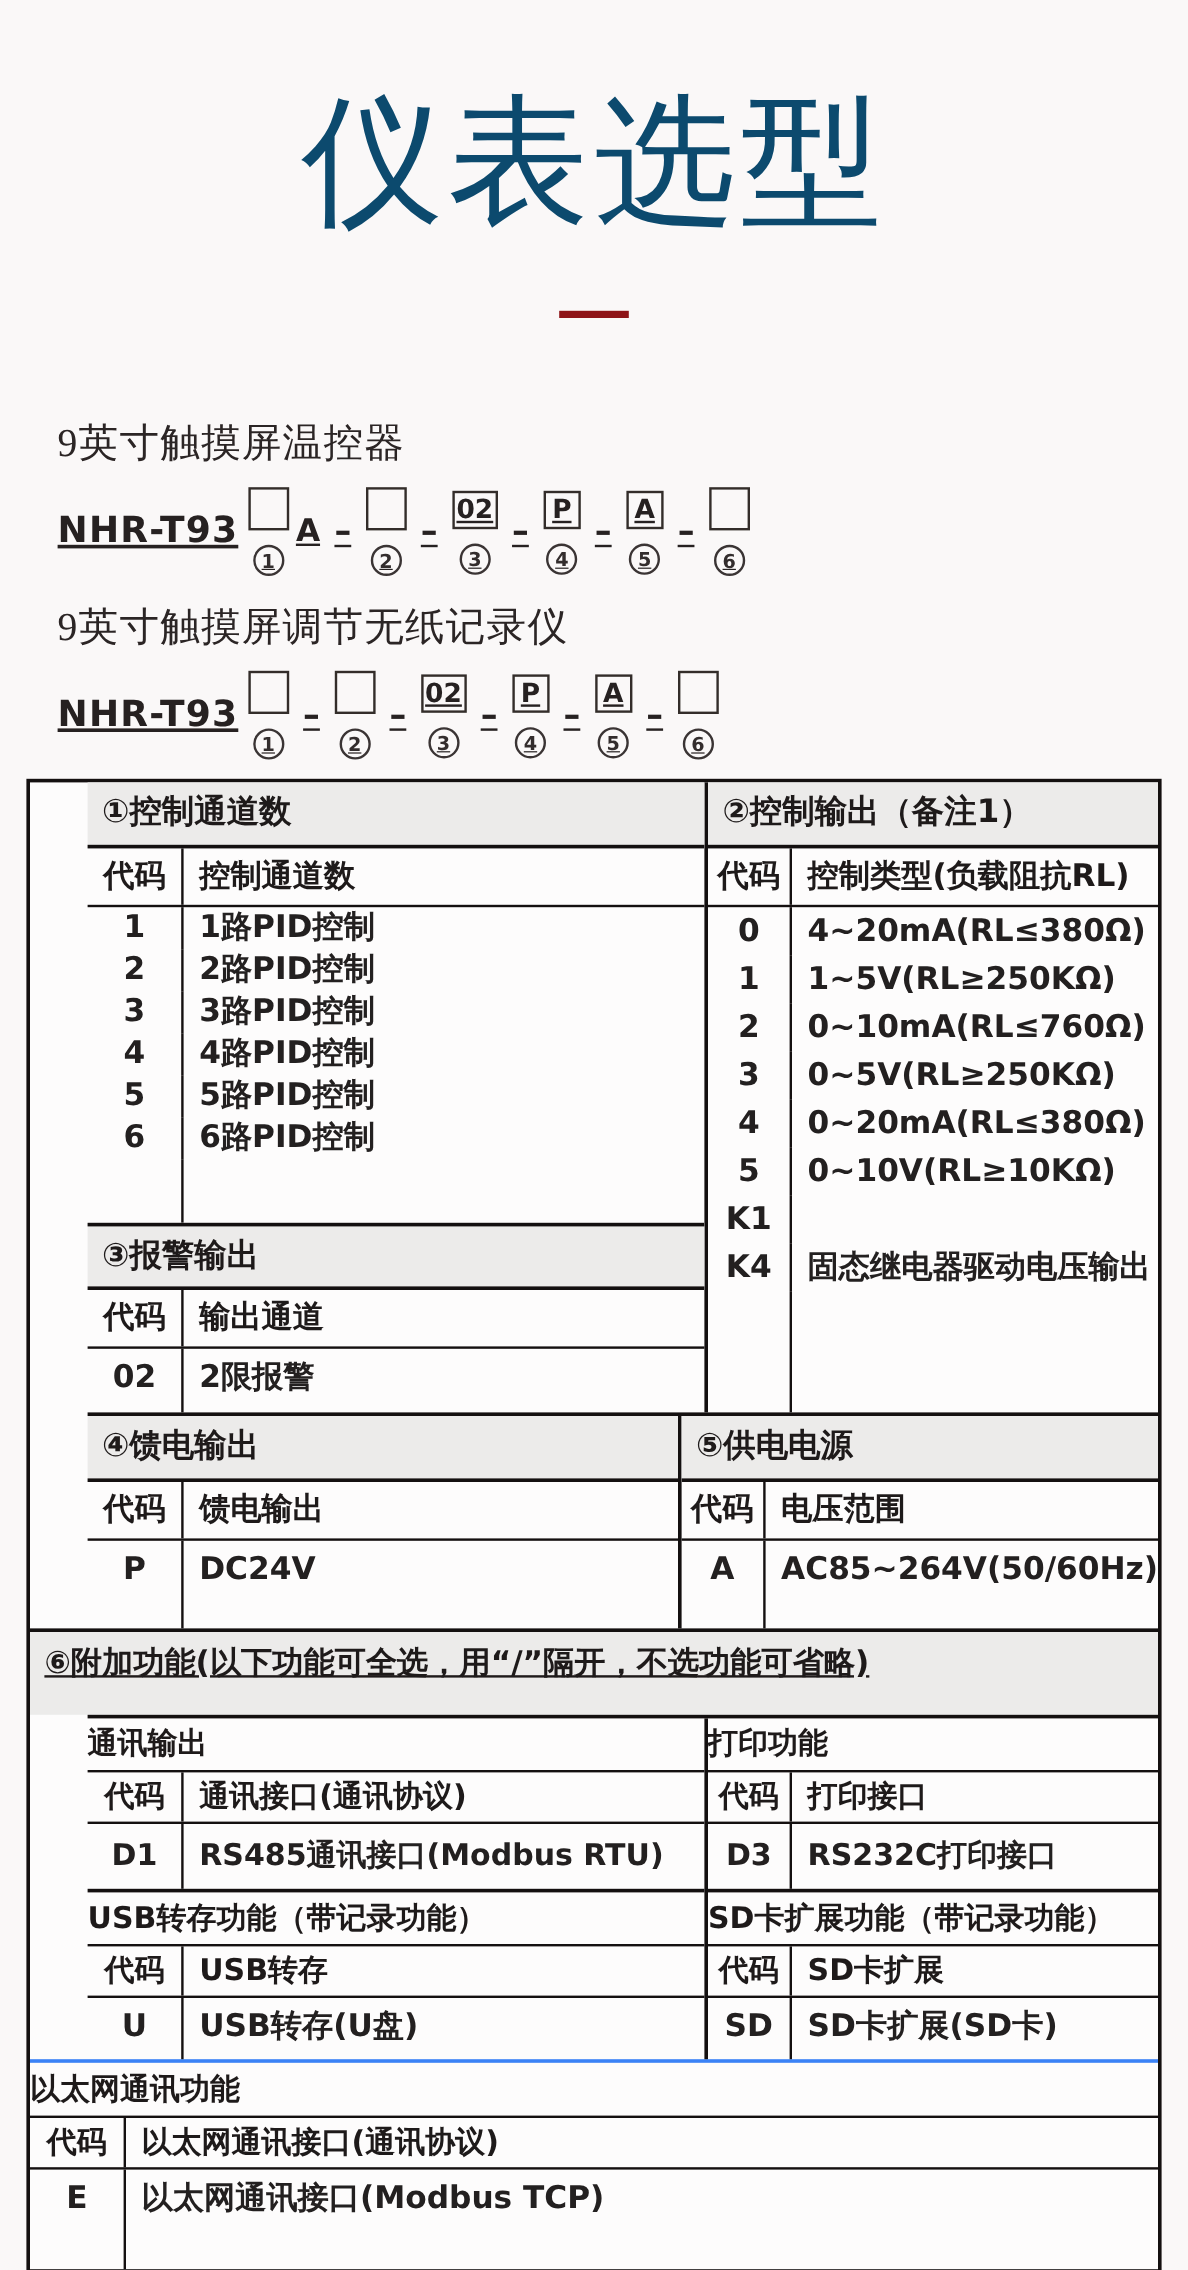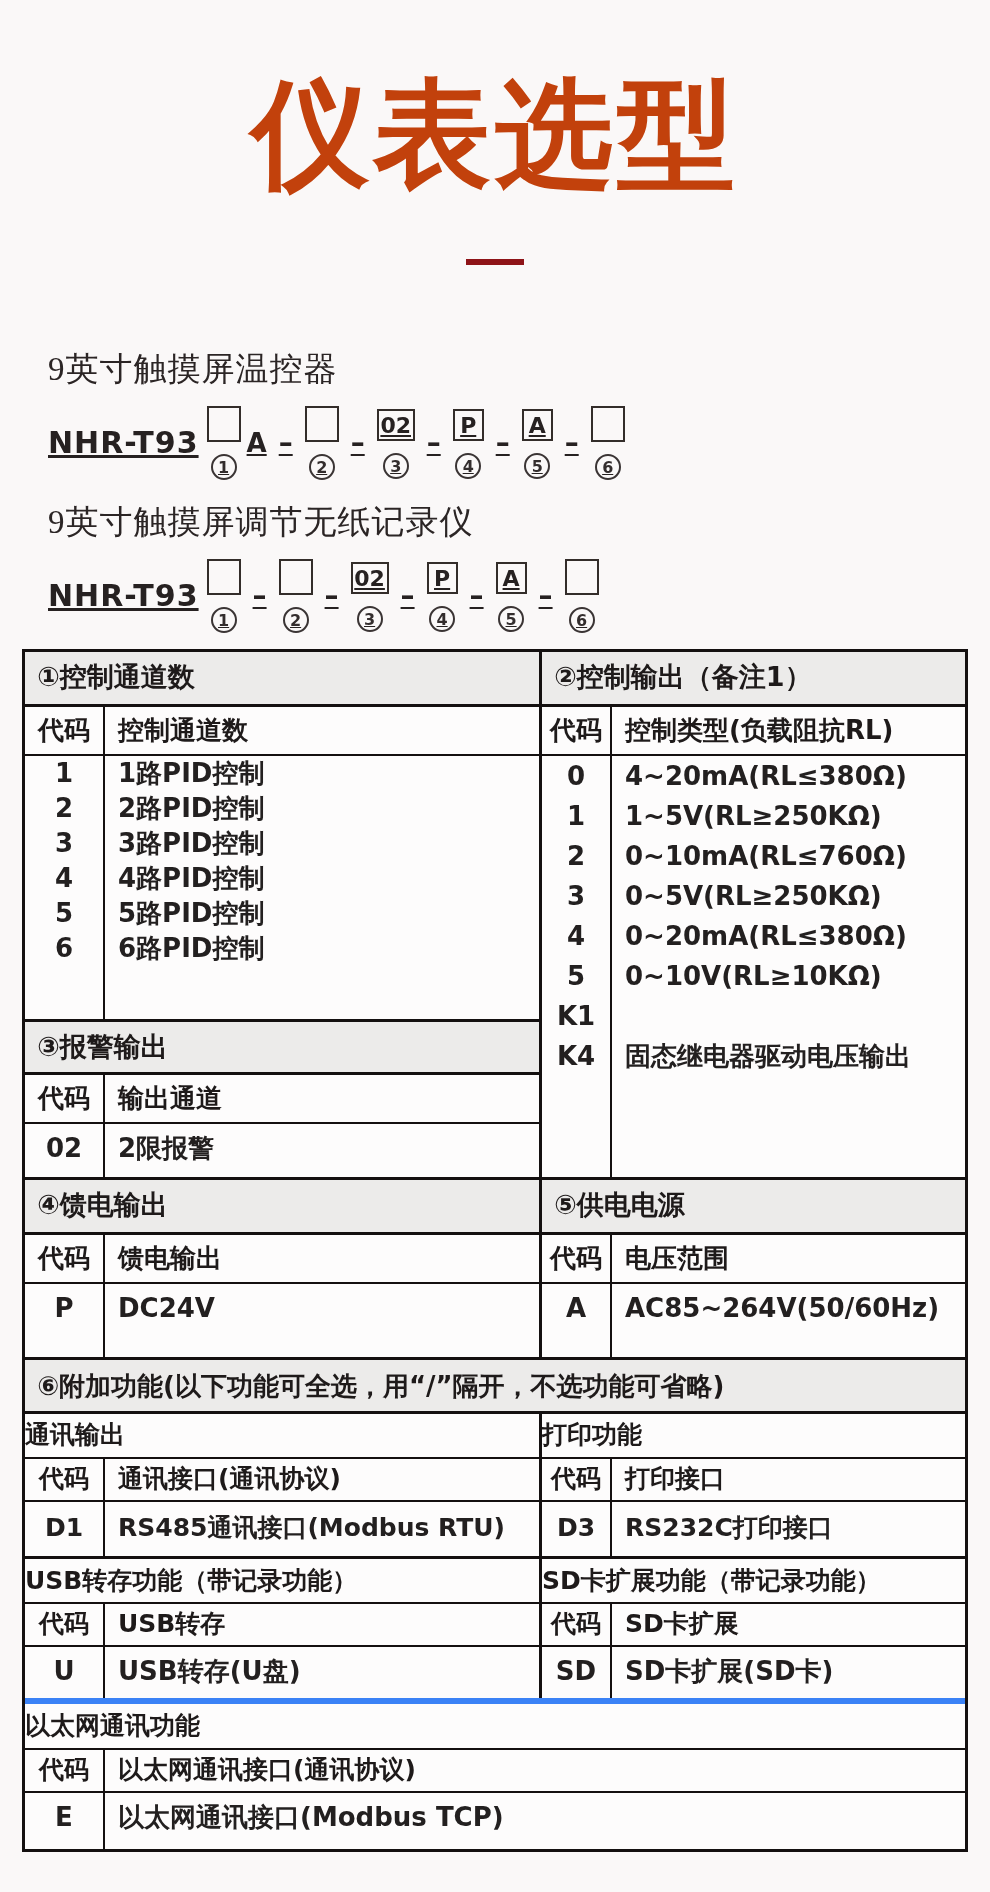--- a/index.html
+++ b/index.html
@@ -7,23 +7,23 @@
   body {
     background: #faf8f8;
     font-family: "DejaVu Sans", "Liberation Sans", sans-serif;
     color: #262121;
     overflow: hidden;
   }
   .page-title {
     padding-top: 58px;
     text-align: center;
     font-size: 118px;
-    font-weight: bold;
+    font-weight: normal;
     letter-spacing: 4px;
-    color: #c2410c;
+    color: #0c4a6e;
     line-height: 1.3;
   }
   .underline {
     width: 58px; height: 6px;
     background: #8e1418;
     margin: 48px auto 0;
   }
   .models { margin: 82px 0 0 48px; }
   .model + .model { margin-top: 20px; }
   .model-name { font-size: 33px; color: #2b2525; margin-bottom: 14px; letter-spacing: 1px; font-family: Liberation Serif, serif; }
@@ -48,40 +48,40 @@
     font-size: 16px; font-weight: bold; color: #332d2d;
   }
 
   
   .ptable {
     width: 946px;
     margin: 16px 0 0 22px;
     border: 3px solid #141010;
     background: #fdfcfc;
   }
-  .trow { display: flex; }
+  .trow { display: flex; margin-left: 48px; }
   .colL { width: 517px; border-right: 3px solid #141010; display: flex; flex-direction: column; }
   .colR { flex: 1; display: flex; flex-direction: column; }
   .row-main { height: 525px; }
   .row-45   { height: 180px; border-top: 3px solid #141010; }
   .row-sub  { height: 287px; border-top: 3px solid #141010; }
-  .row-eth  { height: 151px; border-top: 6px solid #3b82f6; display: flex; flex-direction: column; }
+  .row-eth  { height: 175px; border-top: 3px solid #3b82f6; display: flex; flex-direction: column; }
 
   .band {
     height: 55px; background: #ecebea;
     border-bottom: 3px solid #141010;
     font-size: 27px; font-weight: bold; line-height: 50px;
     padding-left: 12px; color: #1e1a1a;
   }
   .band.bt { border-top: 3px solid #141010; height: 56px; }
   .band6 {
-    height: 54px; border-top: 3px solid #141010;
+    height: 72px; border-top: 3px solid #141010;
     background: #ecebea;
     font-size: 26px; font-weight: bold; line-height: 53px;
-    padding-left: 12px; color: #1e1a1a;
+    padding-left: 12px; color: #1e1a1a; text-decoration: underline;
   }
   .bandw {
     height: 45px; border-bottom: 2px solid #141010;
     font-size: 25px; font-weight: bold; line-height: 42px;
     color: #1e1a1a;
   }
   .bandw.bt { border-top: 3px solid #141010; height: 48px; line-height: 44px; }
   .bandw.e  { height: 46px; line-height: 43px; }
 
   .hdr { display: flex; border-bottom: 2px solid #141010; font-weight: bold; font-size: 26px; height: 49px; line-height: 46px; color: #1e1a1a; }

